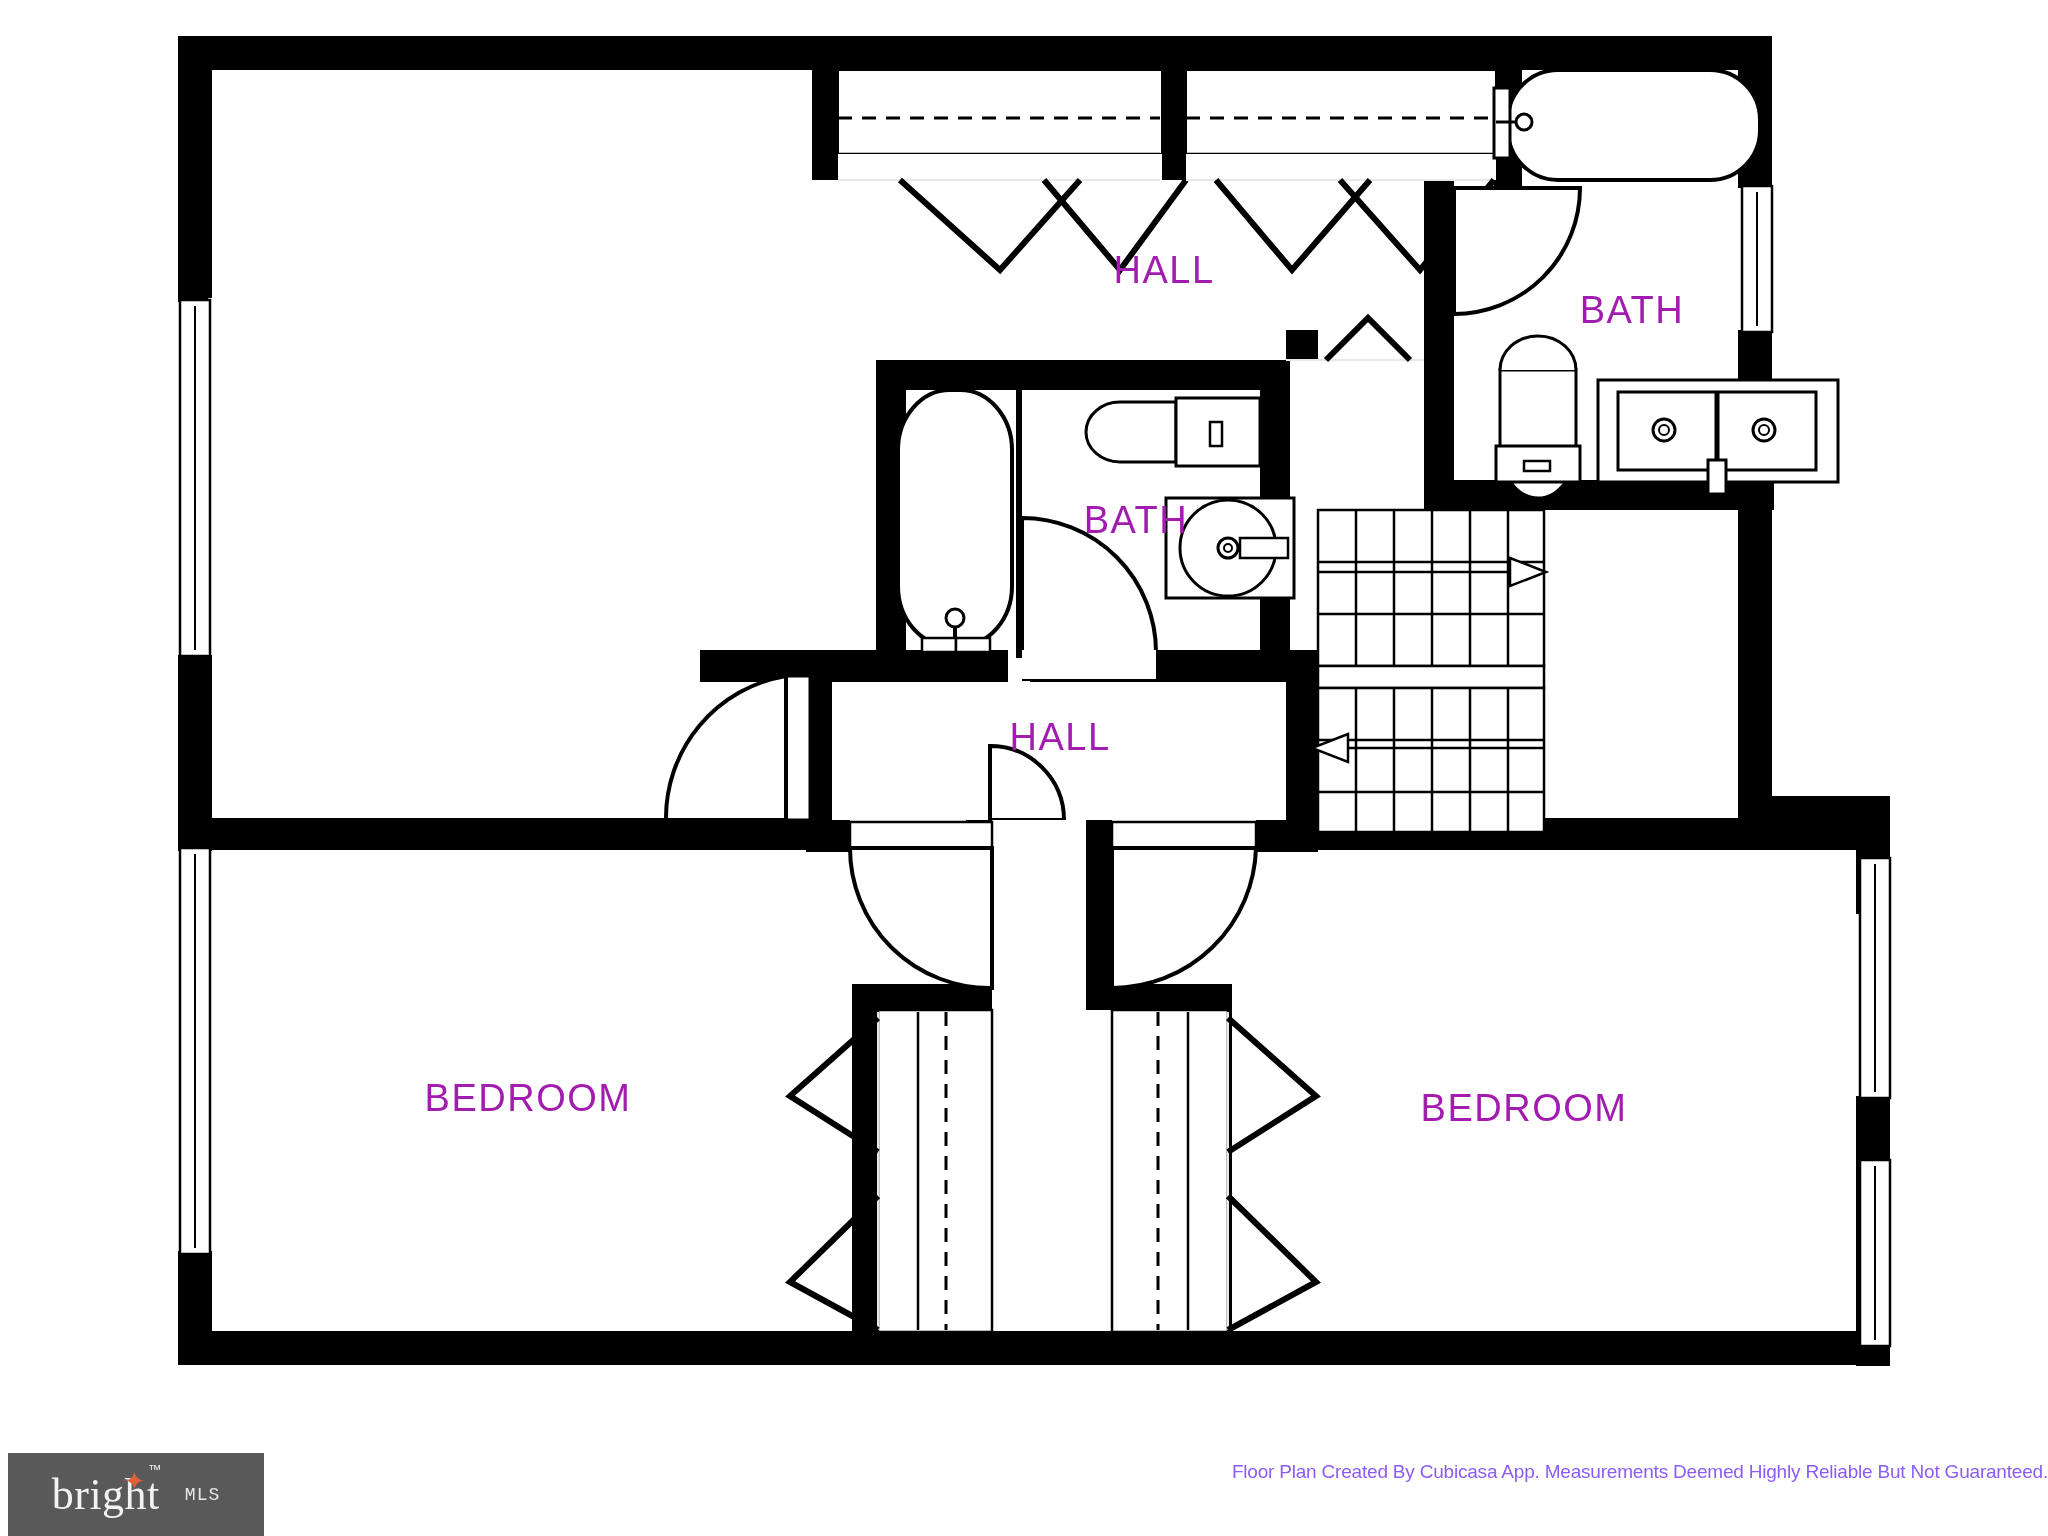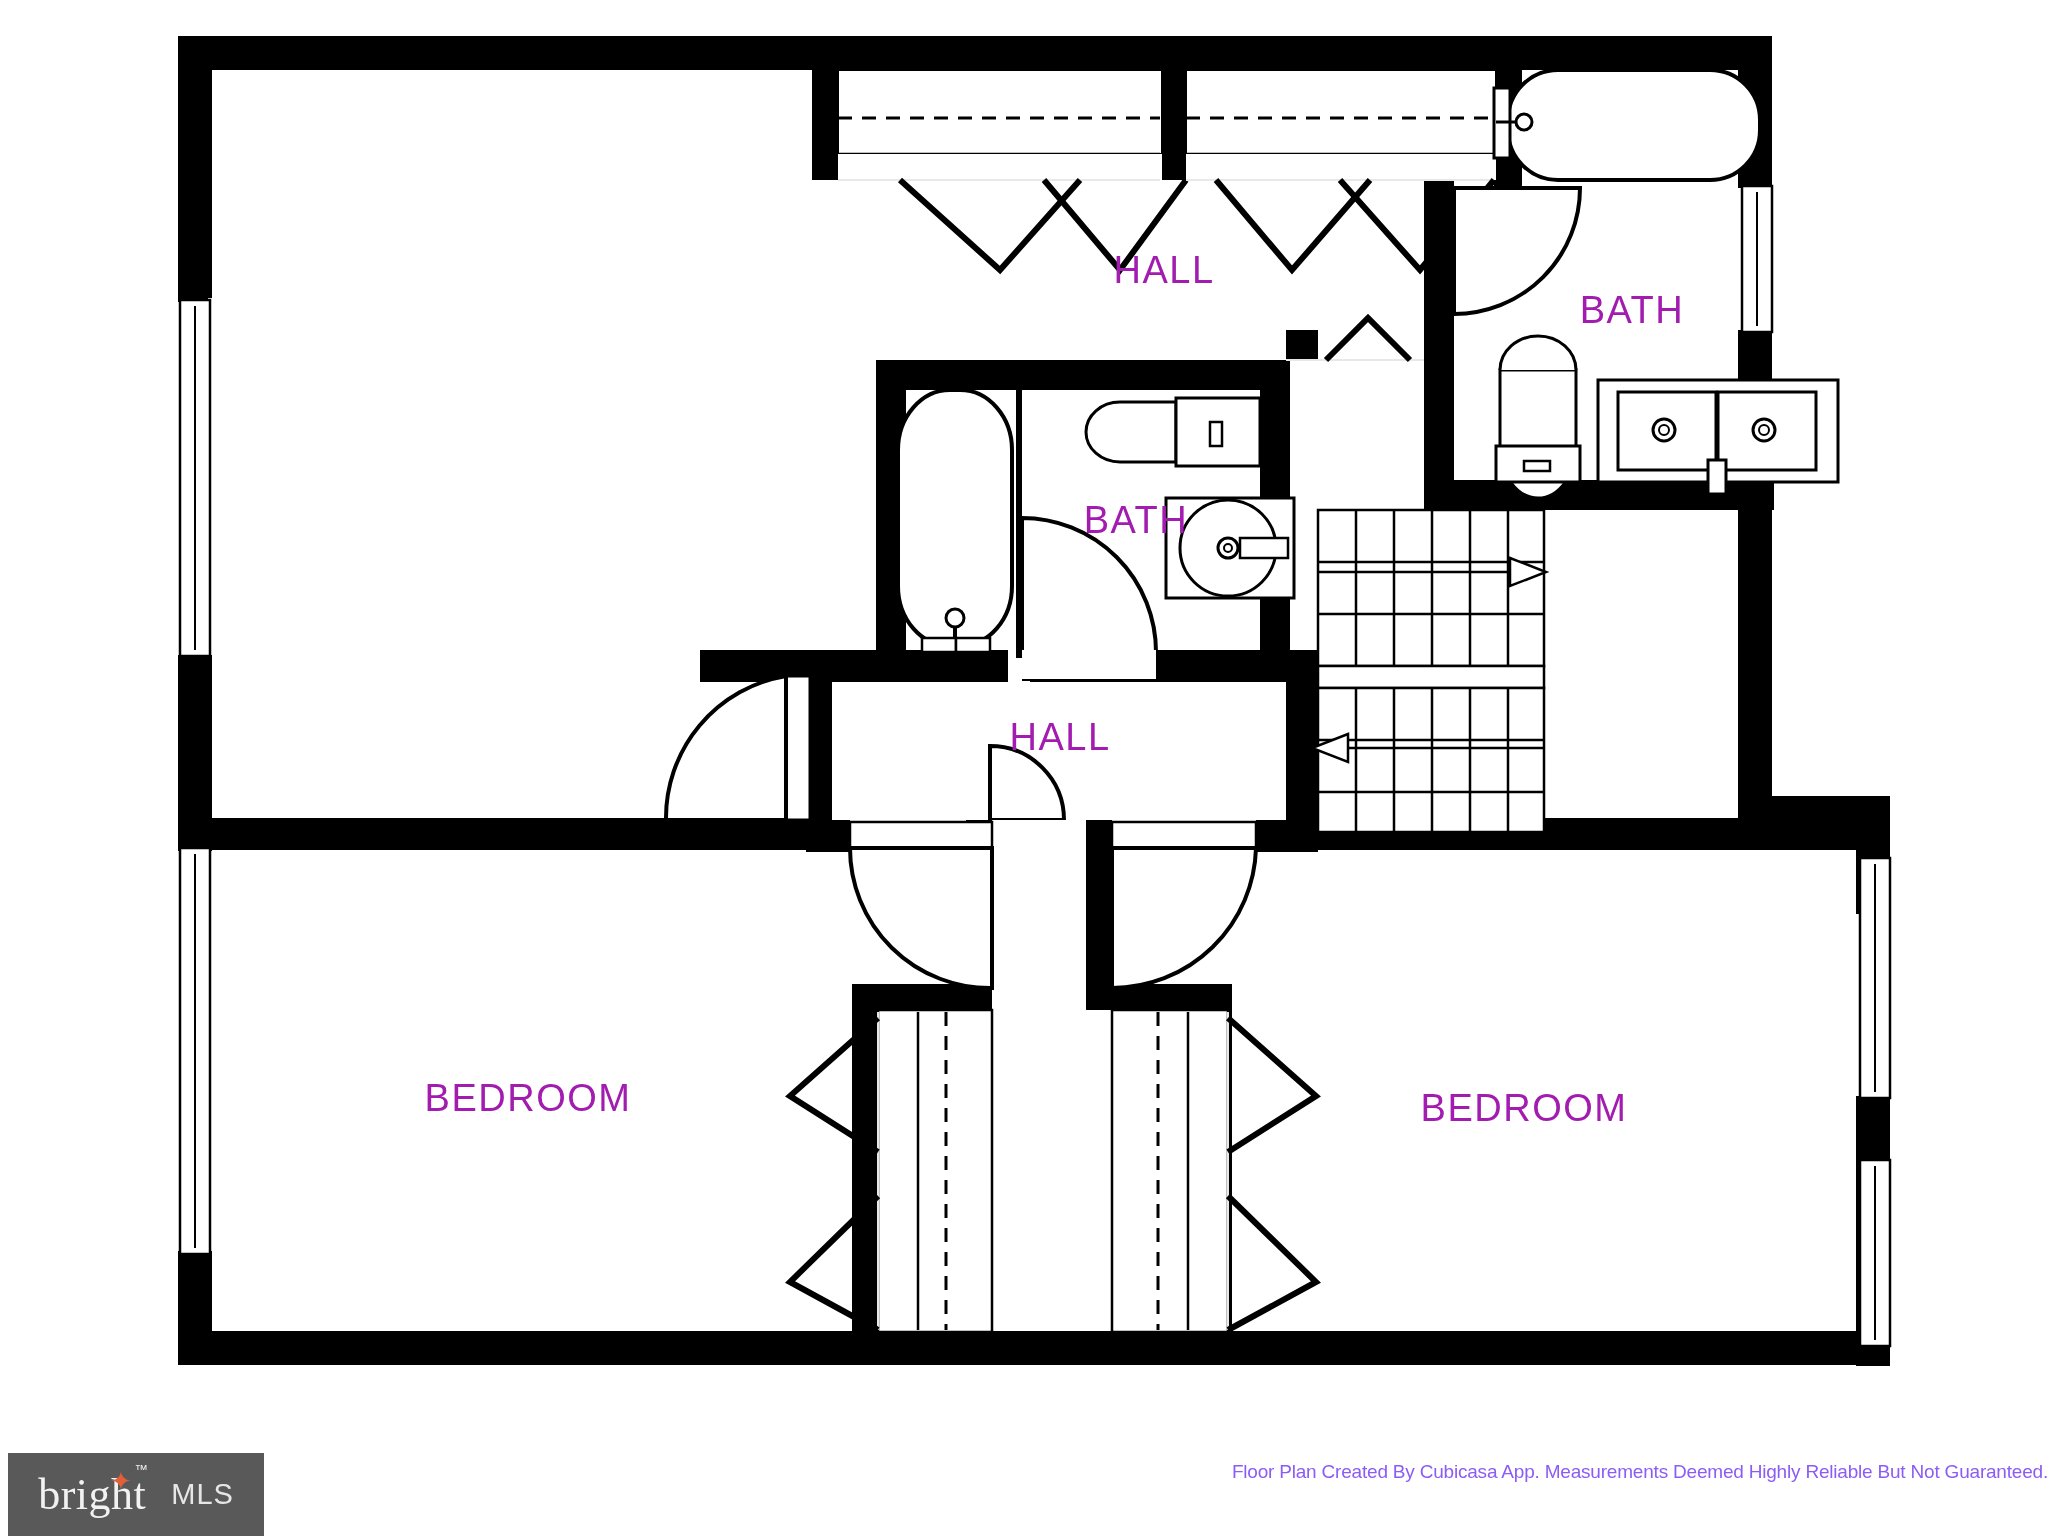--- a/index.html
+++ b/index.html
@@ -74,22 +74,22 @@
   }
   #brand-tm {
     position: absolute;
     right: -2px;
     top: -10px;
     font-family: "Liberation Sans", sans-serif;
     font-size: 13px;
     color: #f2f2f2;
   }
   #brand-mls {
-    font-family: Liberation Sans, sans-serif;
-    font-size: 29px;
+    font-family: Liberation Mono, monospace;
+    font-size: 18px;
     color: #e6e6e6;
     letter-spacing: 1px;
     margin-left: 4px;
   }
 </style>
 </head>
 <body>
 
 <div id="page">
 

